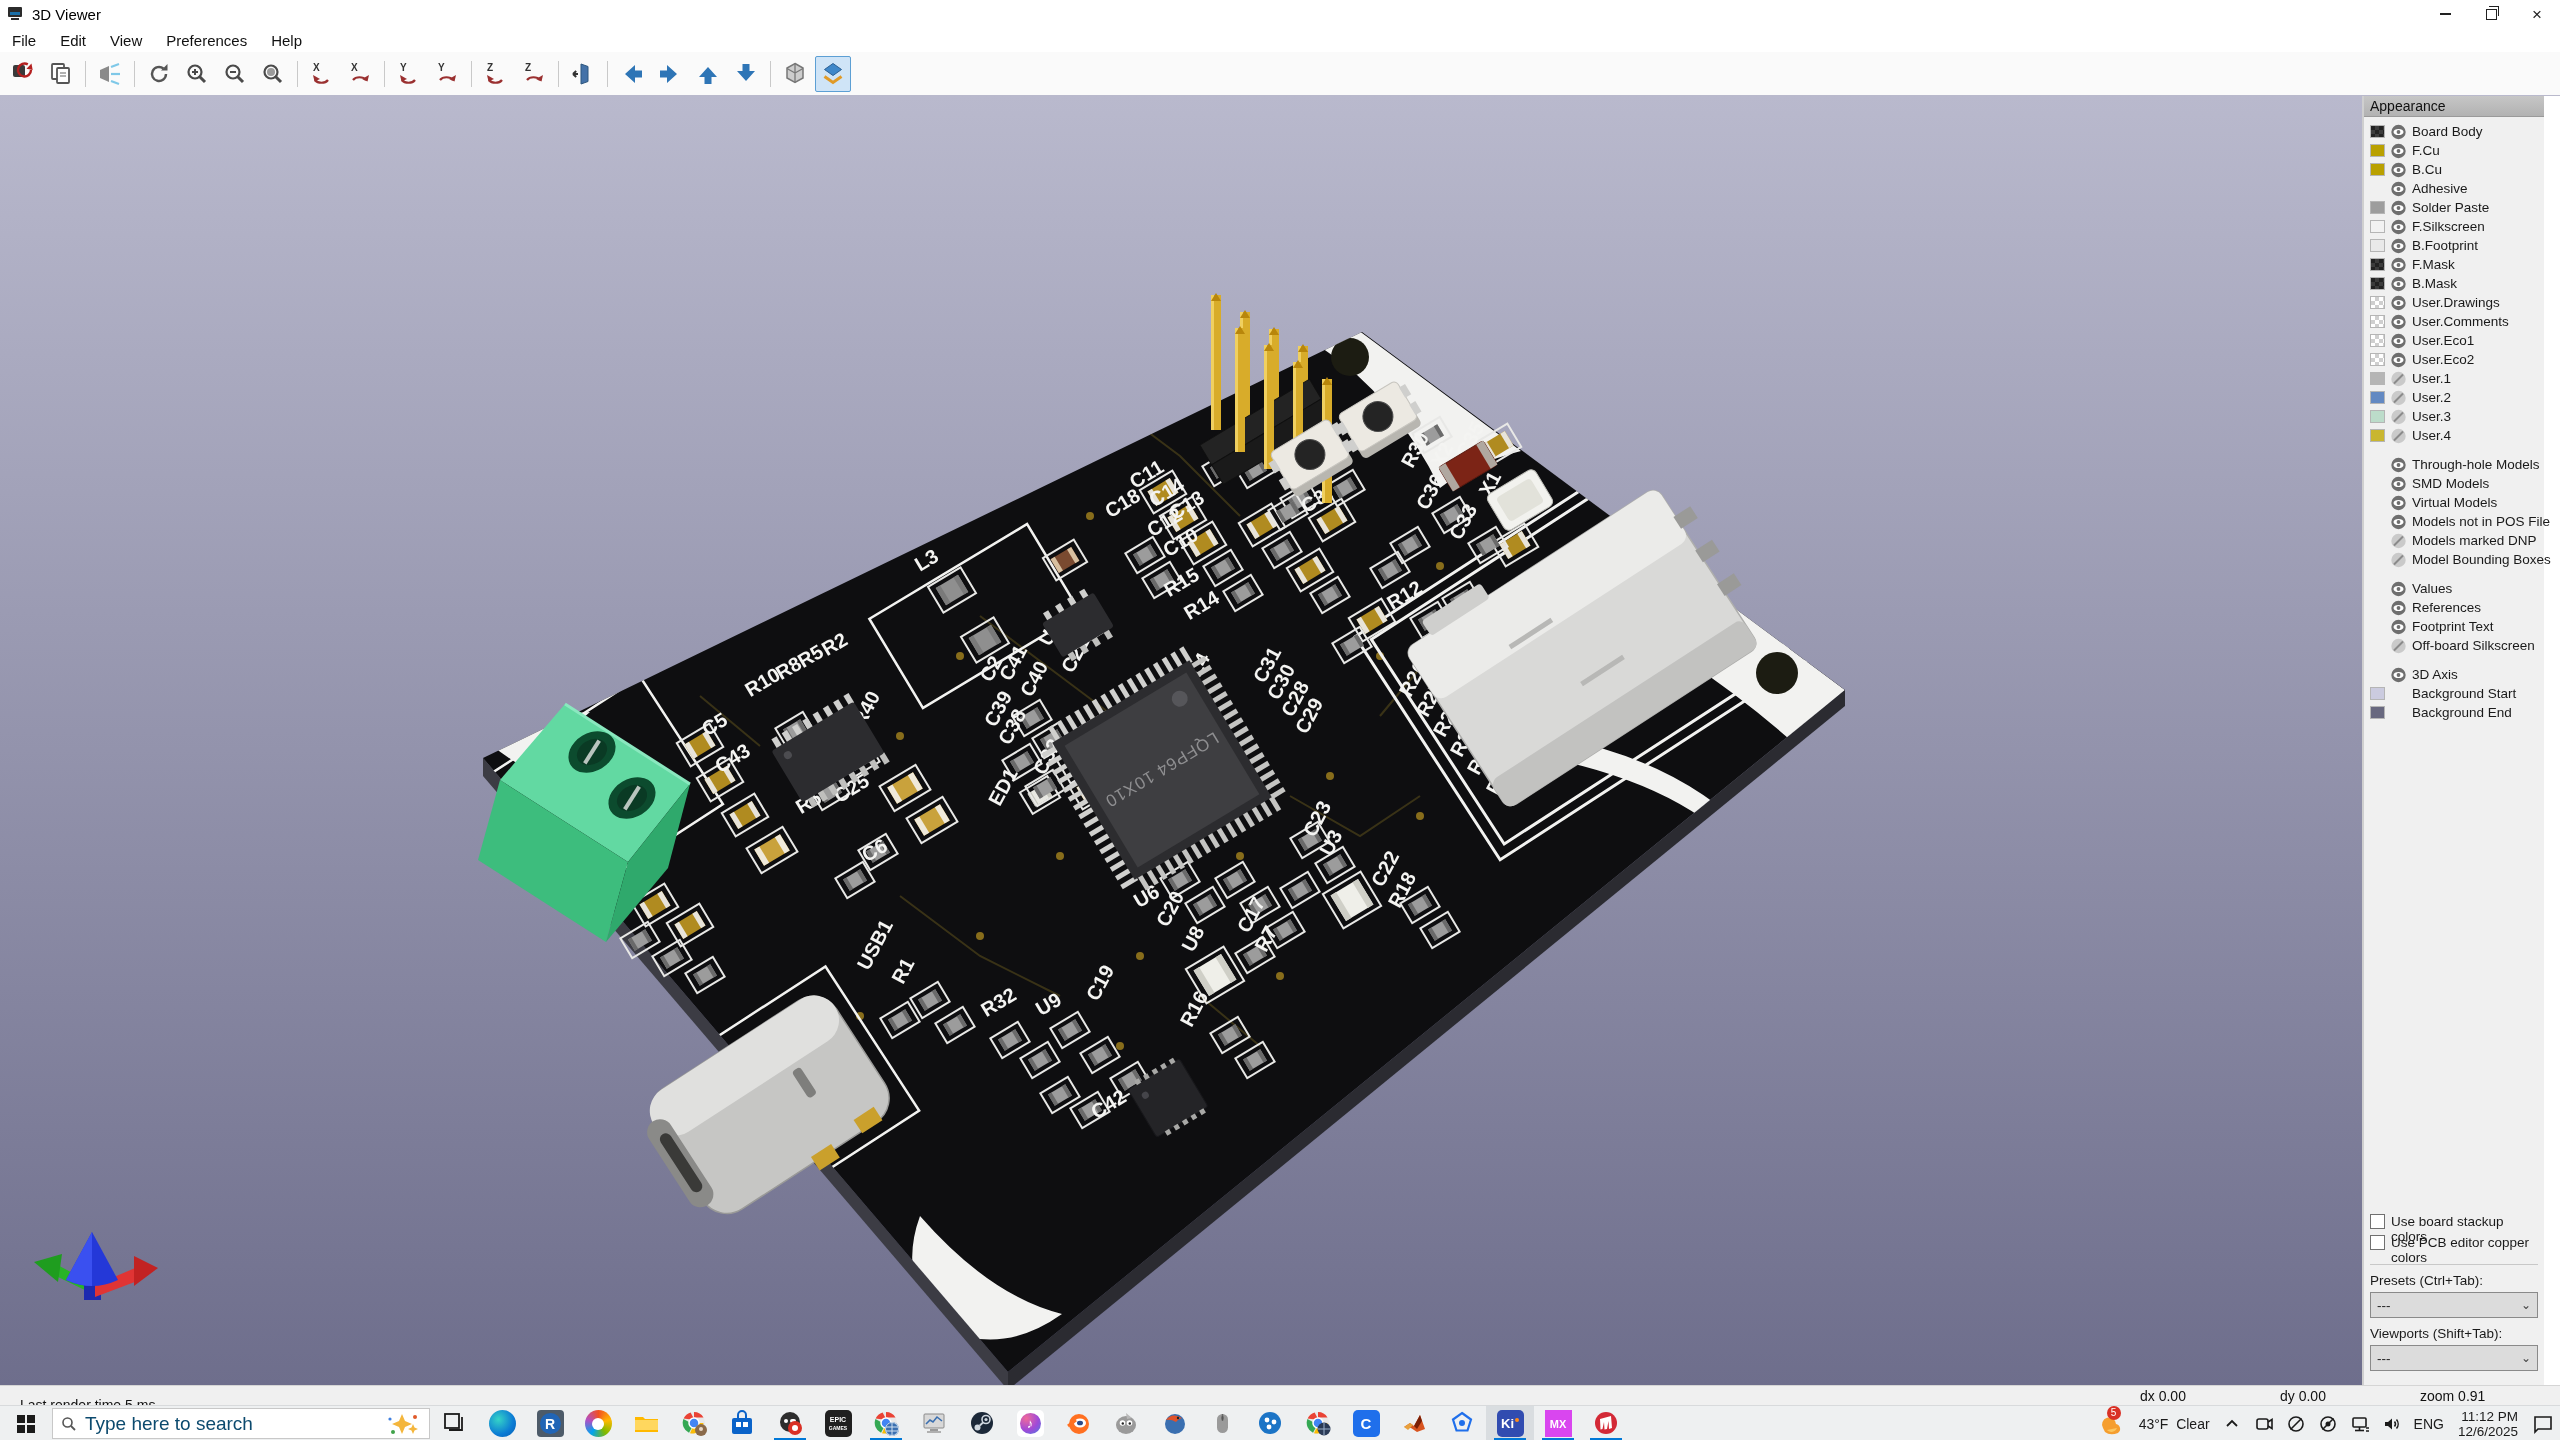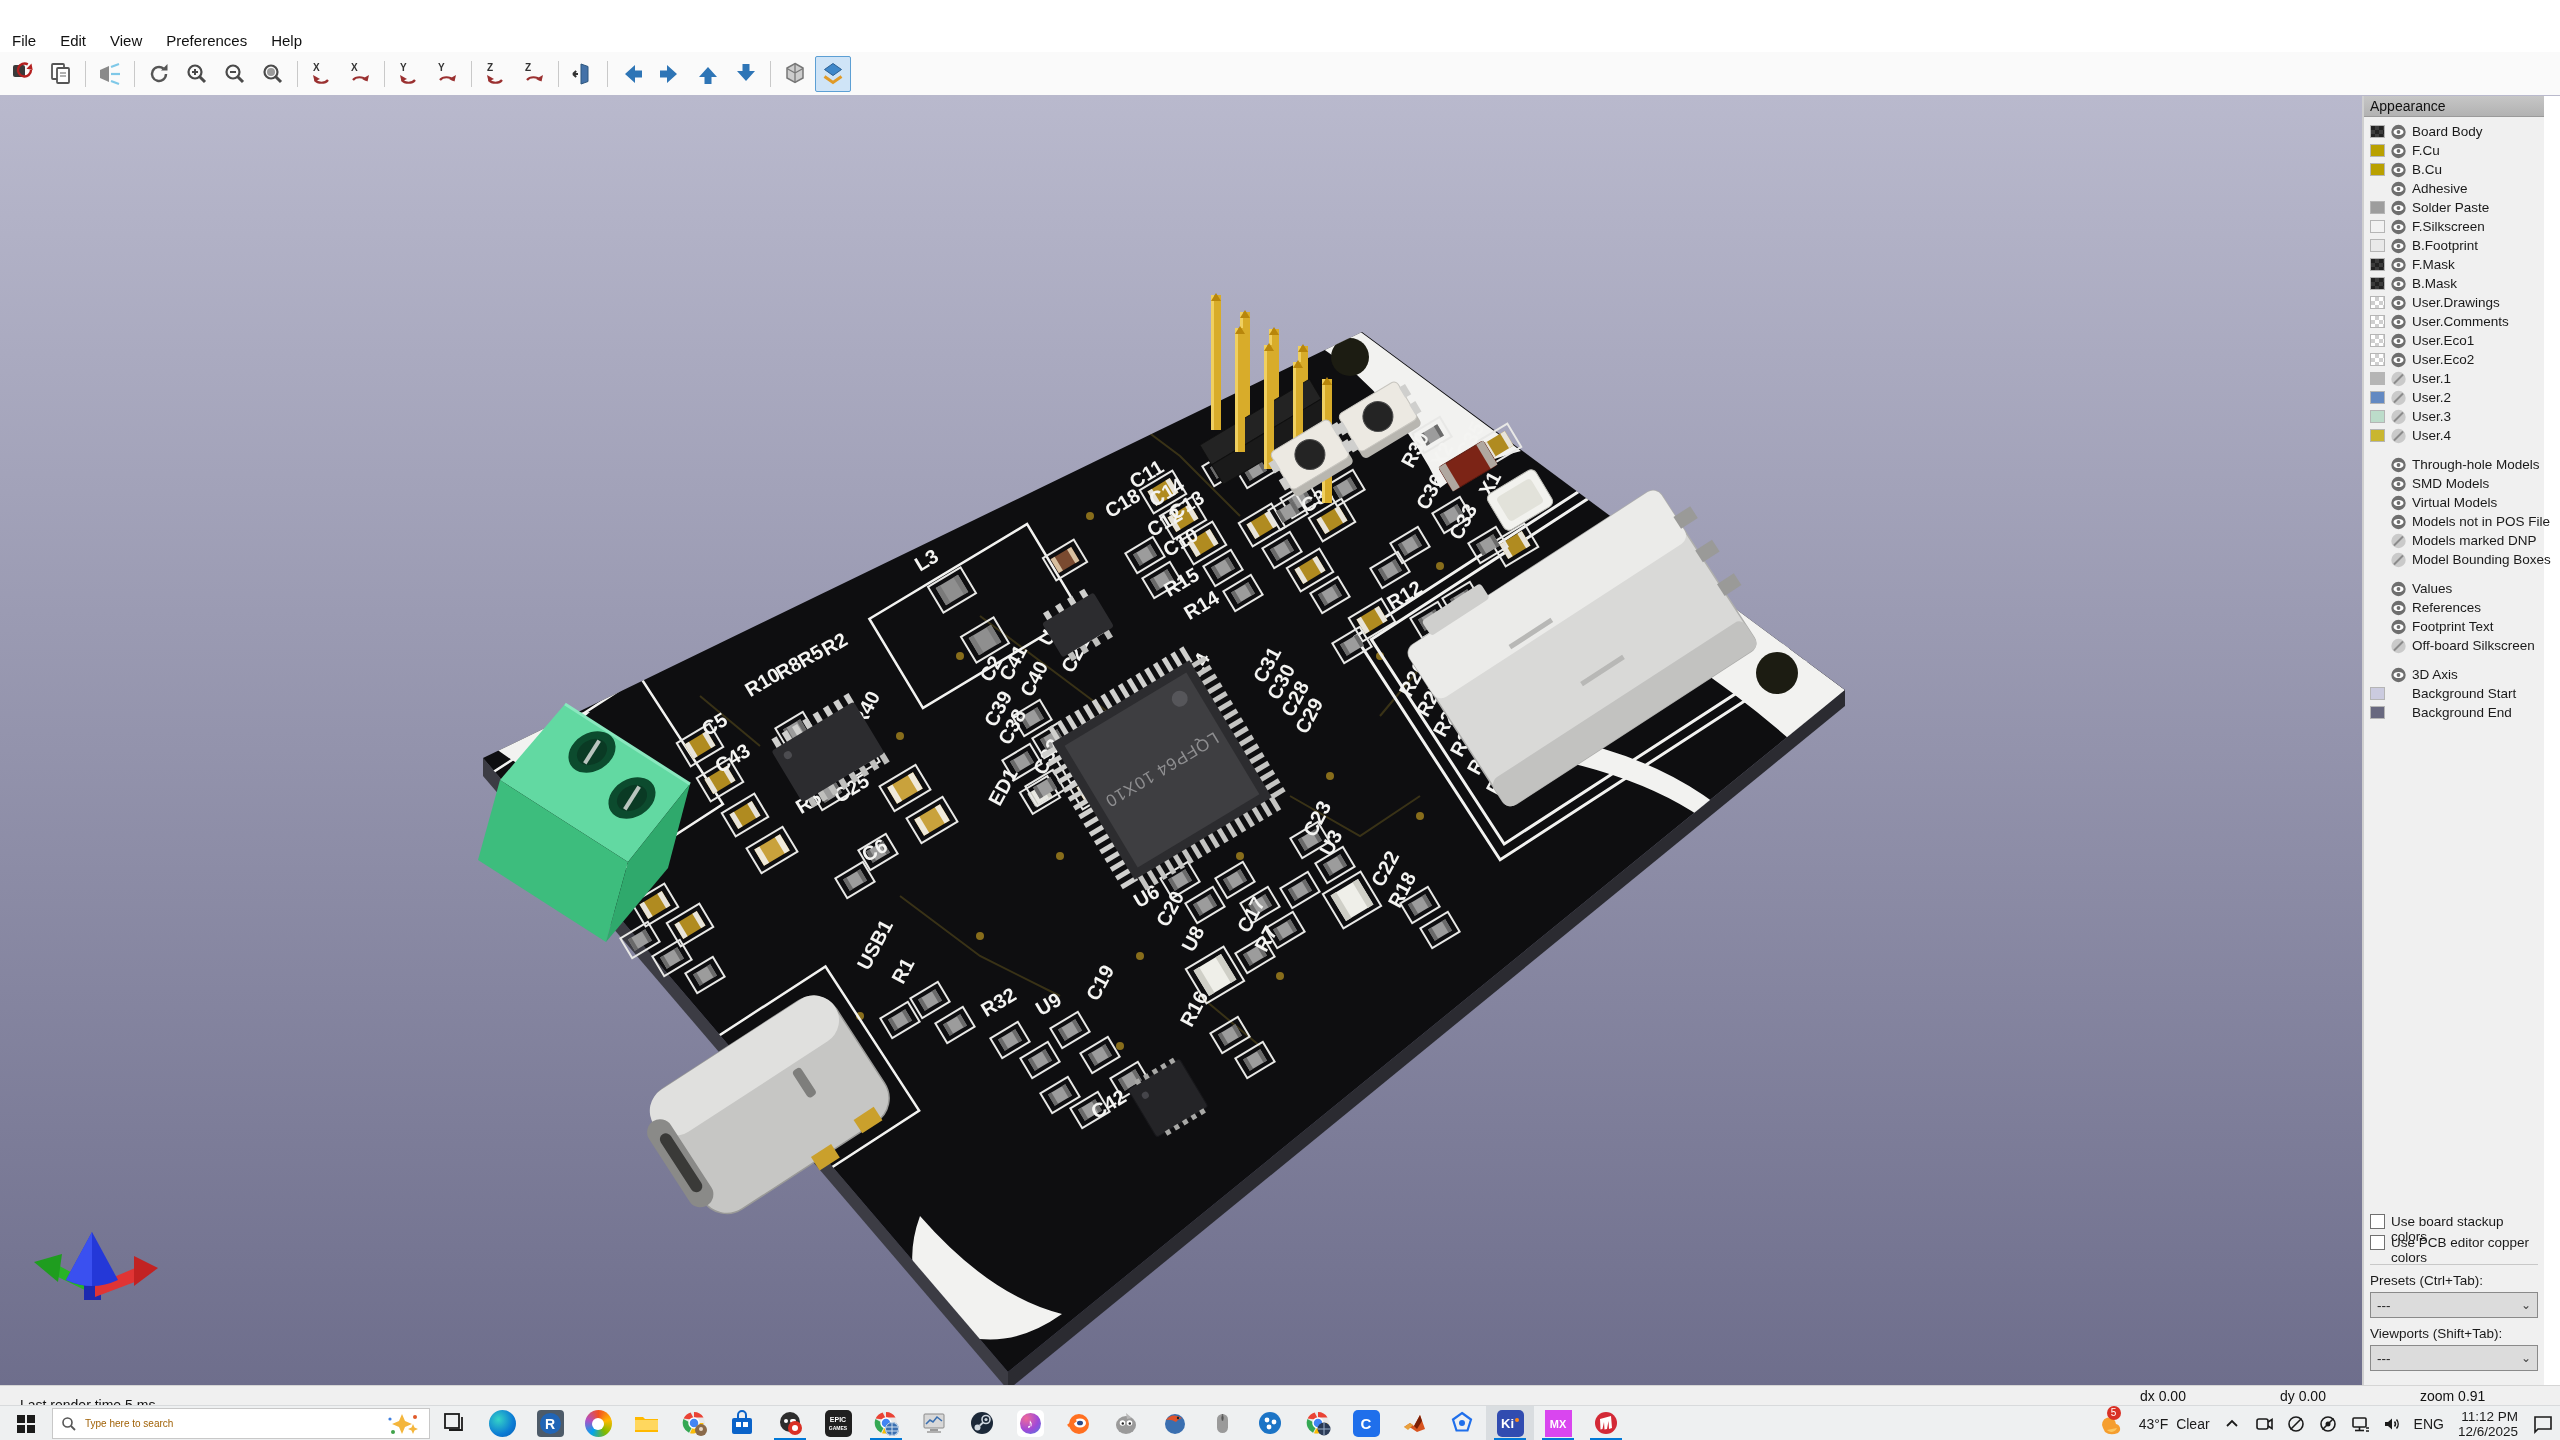--- a/index.html
+++ b/index.html
@@ -48,38 +48,58 @@
   .dropdown{height:24px;background:#dcdcdc;border:1px solid #8a8a8a;display:flex;align-items:center;padding:0 6px;justify-content:space-between;margin-bottom:8px;font-size:13.5px;color:#222;}
   .dd-chev{font-size:12px;color:#444;}
   
   #statusbar{position:absolute;left:0;top:1385px;width:100%;height:20px;background:#f0f0f0;border-top:1px solid #d5d5d5;display:flex;align-items:center;font-size:14px;color:#111;box-sizing:border-box;}
   #status-left{padding-left:20px;margin-top:19px;}
   #status-right{margin-left:auto;display:flex;}
   #status-right span{width:140px;text-align:left;}
   
   #taskbar{position:absolute;left:0;top:1405px;width:100%;height:35px;background:#eef0f1;border-top:1px solid #d8dadc;display:flex;align-items:center;}
   #start-btn{width:52px;height:35px;display:flex;align-items:center;justify-content:center;flex:none;}
-  #search-box{width:360px;height:29px;background:#fff;border:1px solid #c8c8c8;display:flex;align-items:center;padding:0 8px;font-size:10px;color:#a16207;flex:none;}
+  #search-box{width:360px;height:29px;background:#fff;border:1px solid #c8c8c8;display:flex;align-items:center;padding:0 8px;font-size:19px;color:#0c4a6e;flex:none;}
   #search-box .sparkle{margin-left:auto;}
   #task-icons{display:flex;align-items:center;height:35px;}
   .ticon{width:48px;height:35px;display:flex;align-items:center;justify-content:center;position:relative;flex:none;}
   .ticon.focused{background:#d9dde0;}
   .ticon .ul{position:absolute;bottom:0;left:8px;right:8px;height:3px;background:#0078d7;}
   .glyph{width:27px;height:27px;display:flex;align-items:center;justify-content:center;font-weight:bold;color:#fff;box-sizing:border-box;}
   #tray{margin-left:auto;display:flex;align-items:center;height:35px;font-size:14px;color:#1b1b1b;}
   #tray .titem{display:flex;align-items:center;margin:0 6px;}
   #clock{display:flex;flex-direction:column;align-items:flex-end;justify-content:center;font-size:13.5px;line-height:15px;margin:0 8px;}
   #weather-badge{position:relative;width:30px;height:30px;}
   #weather-badge .badge{position:absolute;top:-3px;left:10px;background:#d93025;color:#fff;font-size:10px;border-radius:50%;width:14px;height:14px;display:flex;align-items:center;justify-content:center;}
 </style>
 </head>
 <body>
 
 <div id="app">
 
+  <div id="titlebar">
+    <div id="title-icon">
+        <span class="mon">
+          <i></i>
+        </span>
+        <span class="base"></span>
+      </div>
+    <span>3D Viewer</span>
+    <div id="win-controls">
+      <div class="wbtn">
+          <span class="min"></span>
+        </div>
+      <div class="wbtn">
+          <span class="rest"></span>
+        </div>
+      <div class="wbtn">
+          <span class="cls">×</span>
+        </div>
+    </div>
+  </div>
 
   <div id="menubar">
       <div class="menu-item">File</div>
       <div class="menu-item">Edit</div>
       <div class="menu-item">View</div>
       <div class="menu-item">Preferences</div>
       <div class="menu-item">Help</div>
     </div>
 
   <div id="toolbar">

